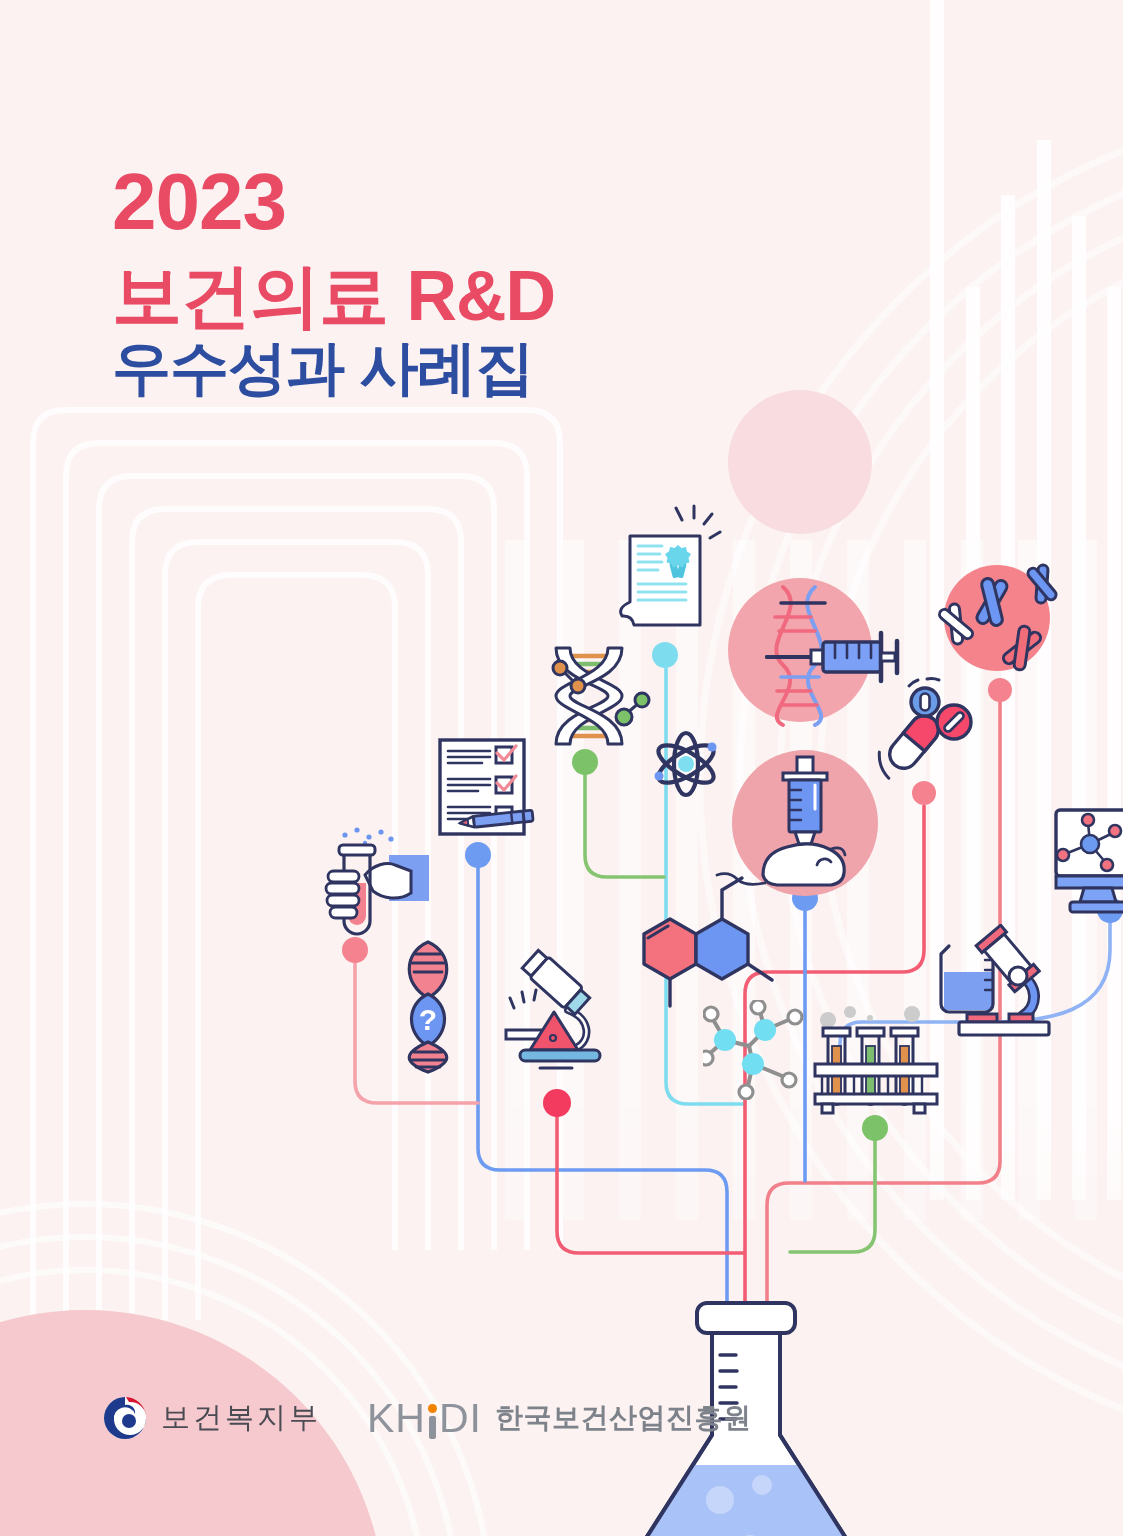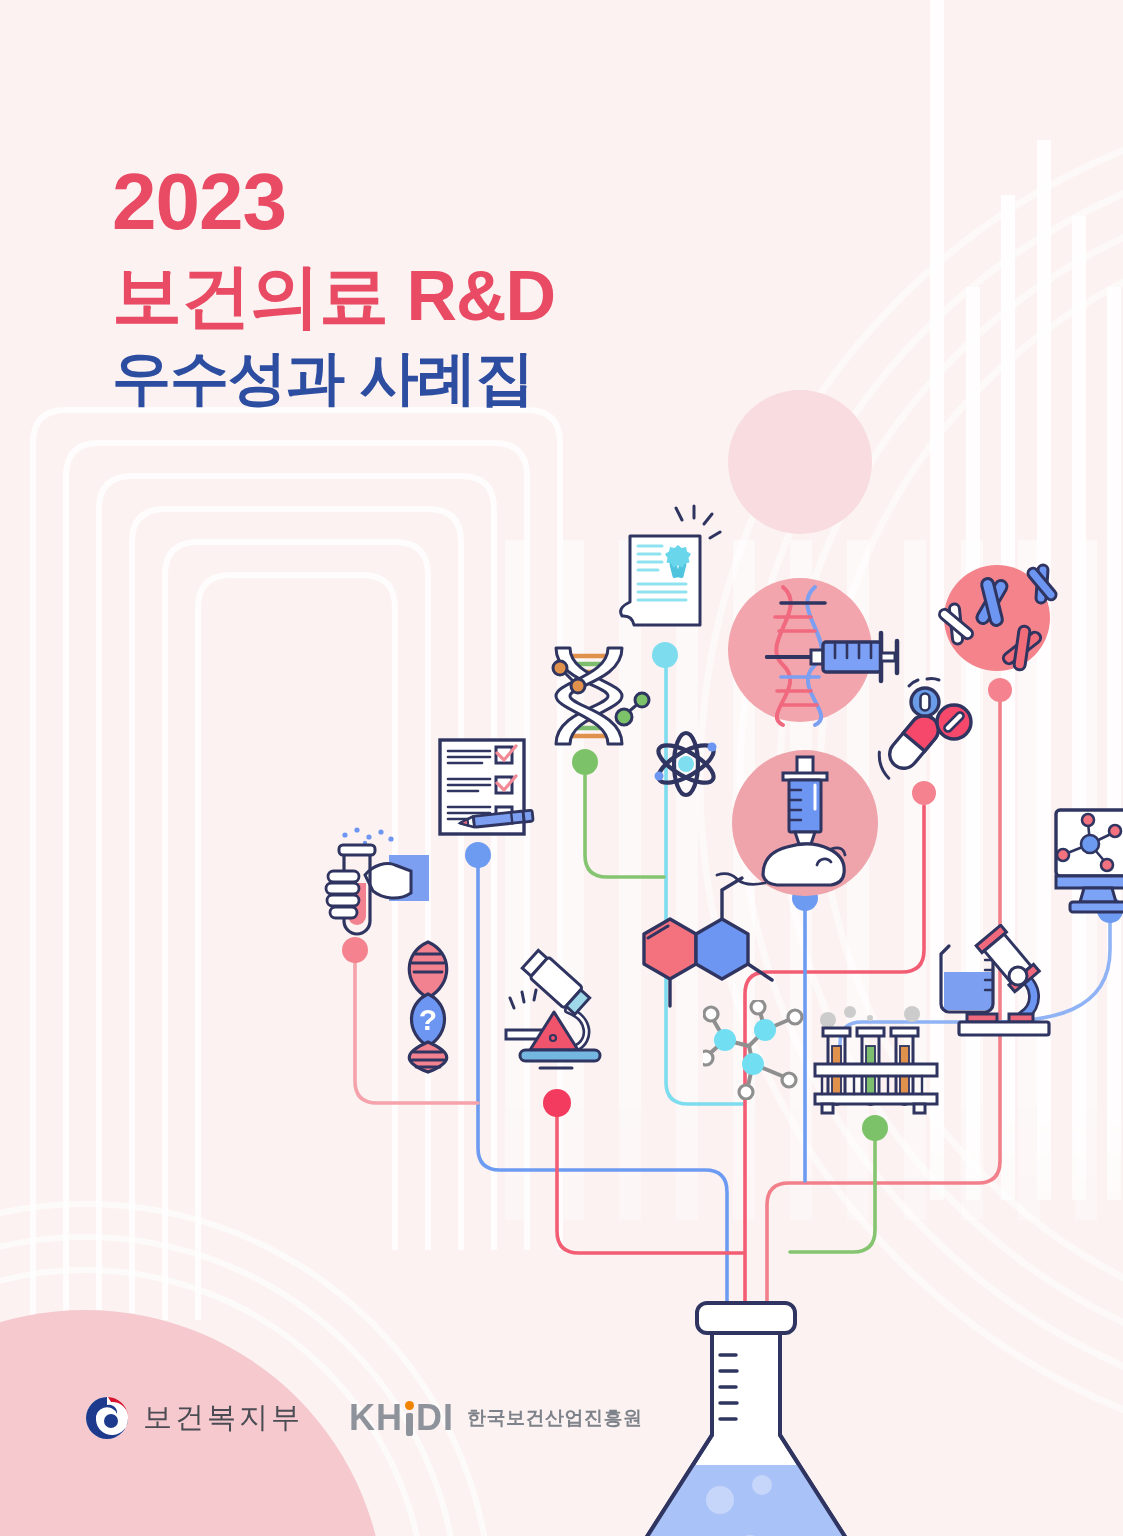--- a/index.html
+++ b/index.html
@@ -15,29 +15,29 @@
     mask-image:linear-gradient(to bottom, #000 72%, transparent 95%);}
   .stripes-soft{position:absolute; left:505px; top:540px; width:618px; height:680px;
     background:repeating-linear-gradient(90deg, rgba(255,255,255,.5) 0 22px, rgba(255,255,255,0) 22px 57px);}
   .bar{position:absolute; width:14px; background:rgba(255,255,255,.85);}
   
   .circle{position:absolute; border-radius:50%;}
   
   .title{position:absolute; left:112px; top:157px; line-height:1.12; font-weight:bold; letter-spacing:-1px;}
   .title .t1{font-size:80px; color:#E94A64;}
   .title .t2{font-size:70px; color:#E94A64; margin-top:10px;text-align:center;}
-  .title .t3{font-size:59px; color:#2D4DA1; margin-top:10px;}
+  .title .t3{font-size:59px; color:#2D4DA1; }
   
-  .footer{position:absolute; left:84px; top:1392px; height:52px; display:flex; align-items:center;}
+  .footer{position:absolute; left:102px; top:1392px; height:52px; display:flex; align-items:center;}
   .mohw-text{font-size:29px; color:#4B4B54; letter-spacing:3px; margin-left:13px; font-weight:500;}
   .khidi{display:flex; align-items:center; margin-left:46px;}
-  .khidi-word{font-size:36px; font-weight:bold; color:#8E939B; letter-spacing:1px; display:flex; align-items:flex-end;}
+  .khidi-word{font-size:41px; font-weight:normal; color:#8E939B; letter-spacing:1px; display:flex; align-items:flex-end;}
   .khidi-i{display:inline-block; width:7px; height:23px; background:#8E939B; border-radius:2px; margin:0 3px 3px 3px; position:relative;}
   .khidi-i::before{content:""; position:absolute; top:-12px; left:-1px; width:9px; height:9px; border-radius:50%; background:#F08300;}
-  .khidi-name{font-size:19px; color:#7E838B; font-weight:bold; letter-spacing:0.5px; margin-left:13px;}
+  .khidi-name{font-size:28px; color:#7E838B; font-weight:bold; letter-spacing:0.5px; margin-left:13px;}
 </style>
 </head>
 <body>
 
 <div class="page">
 
   <svg class="abs" style="left:0;top:0;" width="1123" height="1536" viewBox="0 0 1123 1536" fill="none">
     <g stroke="#FFFFFF" stroke-width="6" opacity="0.8">
       <path d="M33,1320 V443 Q33,410 66,410 H527 Q560,410 560,443 V1250"></path>
       <path d="M66,1320 V476 Q66,443 99,443 H494 Q527,443 527,476 V1250"></path>

